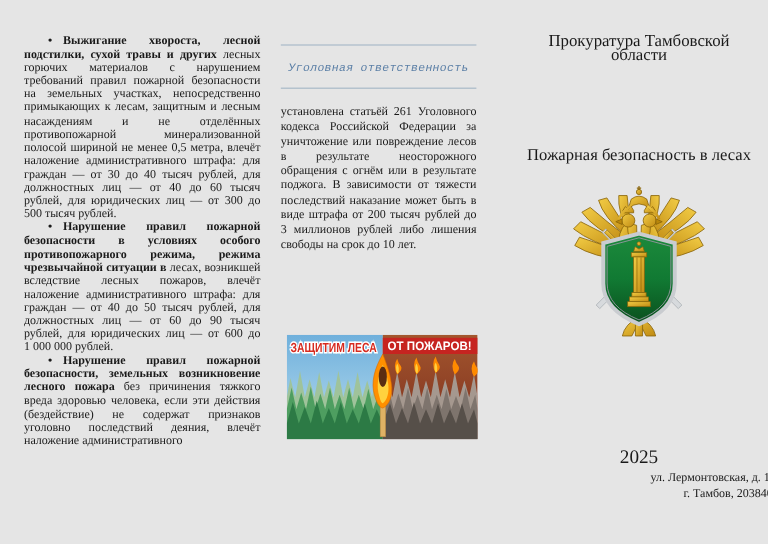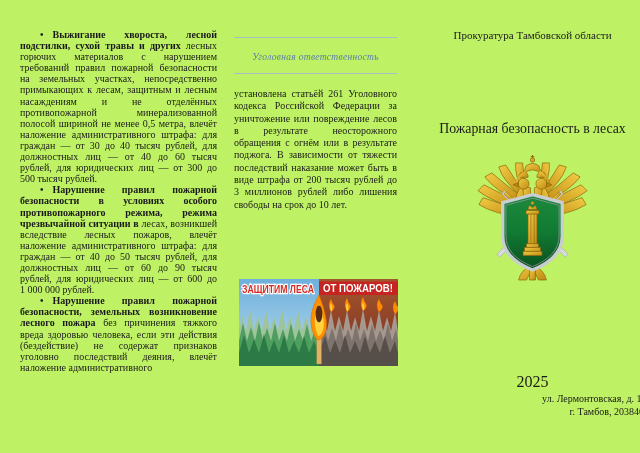--- a/index.html
+++ b/index.html
@@ -1,17 +1,17 @@
 <!DOCTYPE html>
 <html><head>
 <meta charset="utf-8">
 <style>
   html,body{margin:0;padding:0;background:#ffffff;}
   .page{
-    position:relative;width:640px;height:453px;background:#bef264;overflow:hidden;
+    position:relative;width:640px;height:453px;background:#e5e5e5;overflow:hidden;
     font-family:"Liberation Serif","DejaVu Serif",serif;color:#1a1a1a;
   }
   .col{position:absolute;top:0;}
   .col1{left:20px;top:29px;width:197px;}
   .col2{left:234px;top:28px;width:163px;}
   .col3{left:437px;top:27px;width:191px;height:420px;}
 
   .para{
     margin:0;text-align:justify;font-size:10px;line-height:11.1px;
     text-indent:20px;
@@ -19,29 +19,29 @@
   .para .lead{font-weight:bold;}
   .para .bullet{font-weight:bold;padding-right:9px;}
 
   .cont{margin:0;text-align:justify;font-size:10px;line-height:12.3px;text-indent:0;}
 
   .section-head{
     margin-top:9px;border-top:1px solid #a9bac8;border-bottom:1px solid #a9bac8;
     padding:8px 0 9px 0;text-align:center;
   }
   .section-head span{
-    font-family:Liberation Serif, serif;
+    font-family:Liberation Mono, monospace;
     font-style:italic;font-size:9.5px;color:#5b7fa6;letter-spacing:.3px;
   }
   .body2{margin:14px 0 0 0;text-align:justify;font-size:10px;line-height:12.3px;}
 
   .poster{position:absolute;left:239px;top:279px;width:159px;height:87px;}
   .poster svg{display:block;}
 
-  .org{position:absolute;top:2px;left:0;width:100%;text-align:center;font-size:11px;line-height:12px;}
+  .org{position:absolute;top:2px;left:0;width:100%;text-align:center;font-size:14px;line-height:12px;}
   .doc-title{position:absolute;top:81px;left:0;width:100%;text-align:center;font-size:13.8px;line-height:17px;margin-top:12px;}
   .emblem{position:absolute;top:126px;left:36px;width:119px;height:129px;}
   .year{position:absolute;top:346px;left:0;width:100%;text-align:center;font-size:16px;}
   .address{position:absolute;top:366px;left:16px;width:100%;text-align:right;font-size:10px;line-height:12.5px;}
 </style>
 </head>
 <body>
 
 <div class="page">
 

